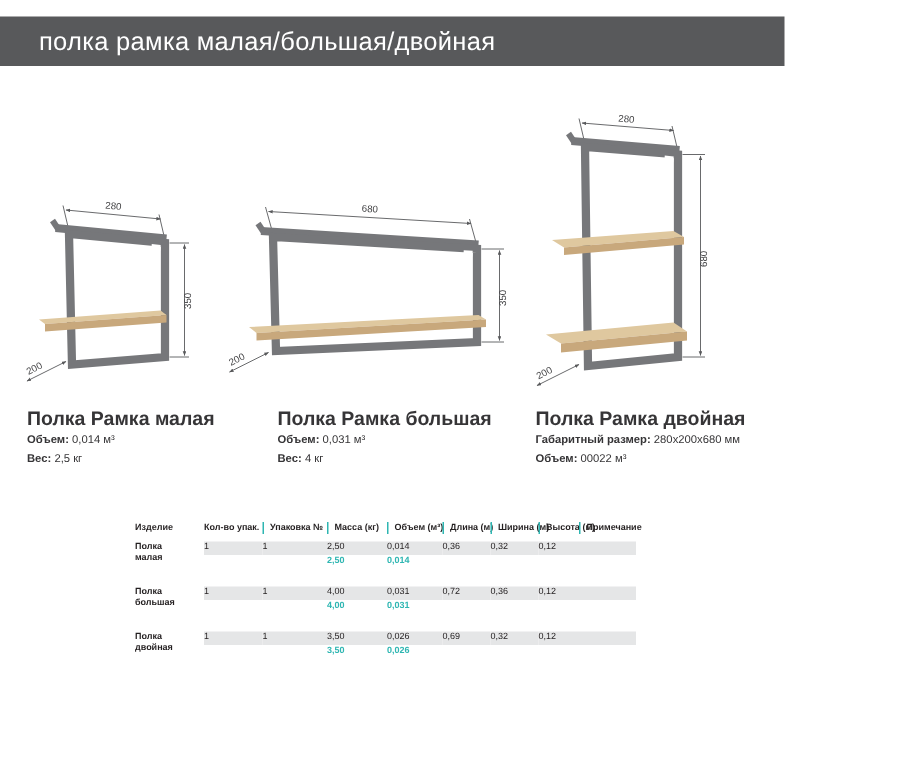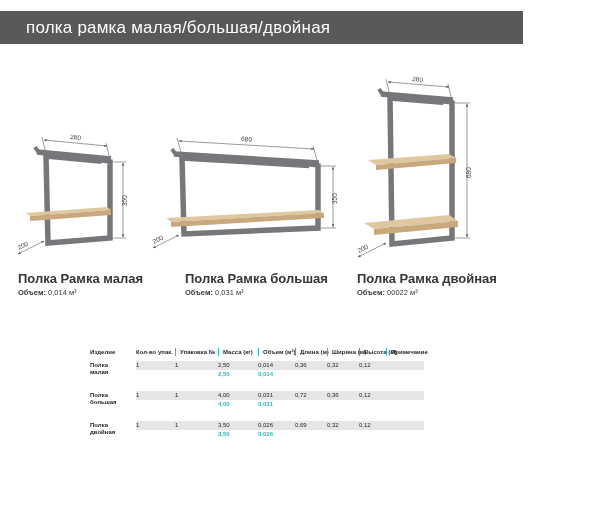--- a/index.html
+++ b/index.html
@@ -163,29 +163,32 @@
     <g stroke="#58595b" stroke-width="0.6">
       <line x1="6" y1="187" x2="34" y2="173" marker-start="url(#ar3)" marker-end="url(#ar3)"></line>
     </g>
     <text x="7" y="183" font-size="6.5" transform="rotate(-27 7 183)">200</text>
   </svg>
 </div>
 
 <div class="desc p1">
   <div class="t">Полка Рамка малая</div>
   <div><span class="b">Объем:</span> <span>0,014 м³</span></div>
+  <div><span class="b">Вес:</span> <span>2,5 кг</span></div>
 </div>
 
 <div class="desc p2">
   <div class="t">Полка Рамка большая</div>
   <div><span class="b">Объем:</span> <span>0,031 м³</span></div>
+  <div><span class="b">Вес:</span> <span>4 кг</span></div>
 </div>
 
 <div class="desc p3">
   <div class="t">Полка Рамка двойная</div>
+  <div><span class="b">Габаритный размер:</span> <span>280x200x680 мм</span></div>
   <div><span class="b">Объем:</span> <span>00022 м³</span></div>
 </div>
 
 <div class="spec-table">
   <div class="trow thead">
     <div class="cell">Изделие</div>
     <div class="cell">Кол-во упак.</div>
     <div class="cell sep">Упаковка №</div>
     <div class="cell sep">Масса (кг)</div>
     <div class="cell sep">Объем (м³)</div>

